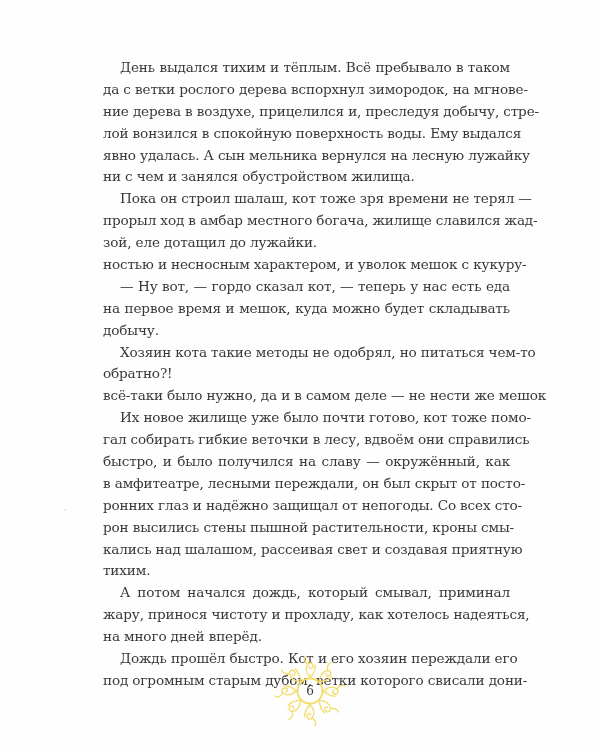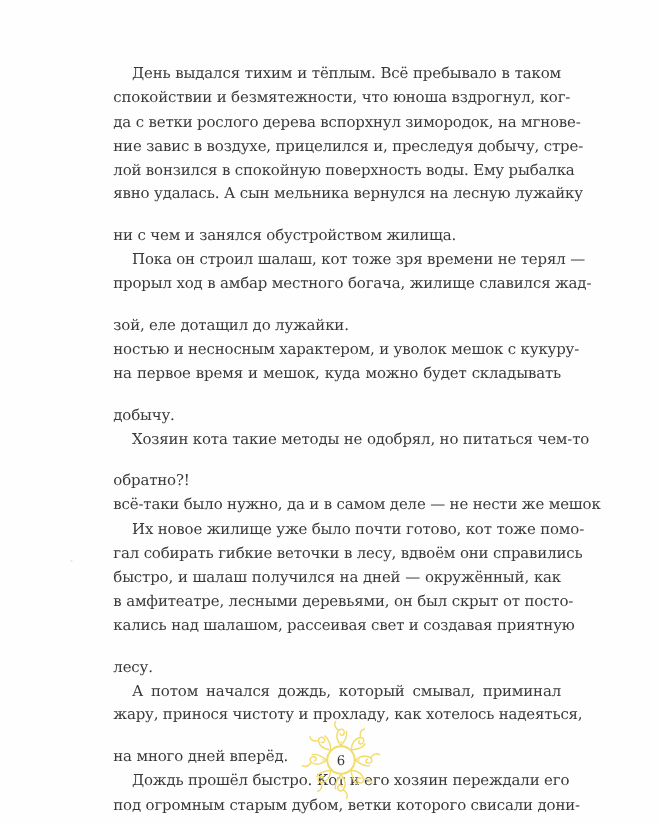--- a/index.html
+++ b/index.html
@@ -21,62 +21,64 @@
   }
   .line {
     height: 21.9px;
     line-height: 21.9px;
     font-size: 13.6px;
     white-space: nowrap;
     text-align: justify;
     text-align-last: justify;
     letter-spacing: -0.15px;
   }
-  .line.last { text-align-last: left; margin-top: 16px; }
+  .line.last { text-align-last: left; }
   .line.indent { padding-left: 17px; }
   .ornament {
     position: absolute; left: 272px; top: 653px; width: 76px; height: 76px;
   }
   .page-number {
     position: absolute; left: 0; top: 0; width: 76px; height: 76px;
     line-height: 76px; text-align: center;
     font-size: 12px; color: #3a3836;
   }
   .stray-mark {
     position: absolute; left: 64px; top: 509px; width: 2px; height: 2px;
     background: #e4e4e4; border-radius: 1px;
   }
 </style>
 </head>
 <body>
 
 <div class="page">
   <div class="text-block" id="text-block">
       <div class="line indent">День выдался тихим и тёплым. Всё пребывало в таком</div>
-      <div class="line">спокойствии и безмятежности, что юноша вздрогнул, ког-</div>
       <div class="line">да с ветки рослого дерева вспорхнул зимородок, на мгнове-</div>
-      <div class="line">ние завис в воздухе, прицелился и, преследуя добычу, стре-</div>
-      <div class="line">лой вонзился в спокойную поверхность воды. Ему рыбалка</div>
+      <div class="line">ние дерева в воздухе, прицелился и, преследуя добычу, стре-</div>
+      <div class="line">лой вонзился в спокойную поверхность воды. Ему выдался</div>
       <div class="line">явно удалась. А сын мельника вернулся на лесную лужайку</div>
       <div class="line last">ни с чем и занялся обустройством жилища.</div>
       <div class="line indent">Пока он строил шалаш, кот тоже зря времени не терял —</div>
       <div class="line">прорыл ход в амбар местного богача, жилище славился жад-</div>
       <div class="line last">зой, еле дотащил до лужайки.</div>
       <div class="line">ностью и несносным характером, и уволок мешок с кукуру-</div>
+      <div class="line indent">— Ну вот, — гордо сказал кот, — теперь у нас есть еда</div>
       <div class="line">на первое время и мешок, куда можно будет складывать</div>
       <div class="line last">добычу.</div>
       <div class="line indent">Хозяин кота такие методы не одобрял, но питаться чем-то</div>
       <div class="line last">обратно?!</div>
       <div class="line">всё-таки было нужно, да и в самом деле — не нести же мешок</div>
       <div class="line indent">Их новое жилище уже было почти готово, кот тоже помо-</div>
       <div class="line">гал собирать гибкие веточки в лесу, вдвоём они справились</div>
-      <div class="line">быстро, и шалаш получился на дней — окружённый, как</div>
-      <div class="line">в амфитеатре, лесными деревьями, он был скрыт от посто-</div>
+      <div class="line">быстро, и было получился на славу — окружённый, как</div>
+      <div class="line">в амфитеатре, лесными переждали, он был скрыт от посто-</div>
+      <div class="line">ронних глаз и надёжно защищал от непогоды. Со всех сто-</div>
+      <div class="line">рон высились стены пышной растительности, кроны смы-</div>
       <div class="line">кались над шалашом, рассеивая свет и создавая приятную</div>
-      <div class="line last">лесу.</div>
+      <div class="line last">тихим.</div>
       <div class="line indent">А потом начался дождь, который смывал, приминал</div>
       <div class="line">жару, принося чистоту и прохладу, как хотелось надеяться,</div>
       <div class="line last">на много дней вперёд.</div>
       <div class="line indent">Дождь прошёл быстро. Кот и его хозяин переждали его</div>
       <div class="line">под огромным старым дубом, ветки которого свисали дони-</div>
     </div>
 
   <div class="stray-mark"></div>
 
   <div class="ornament">

